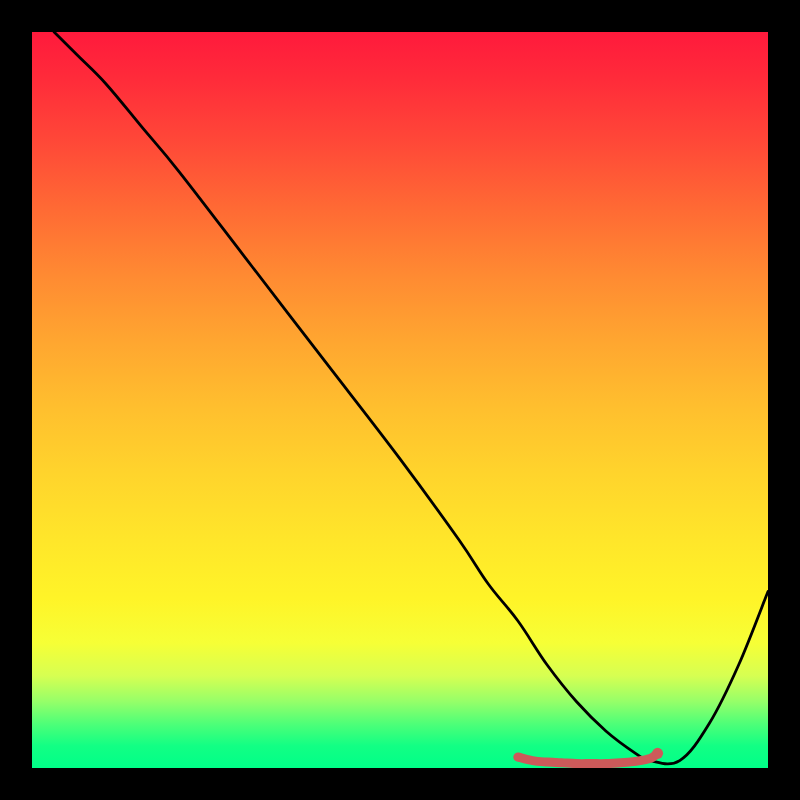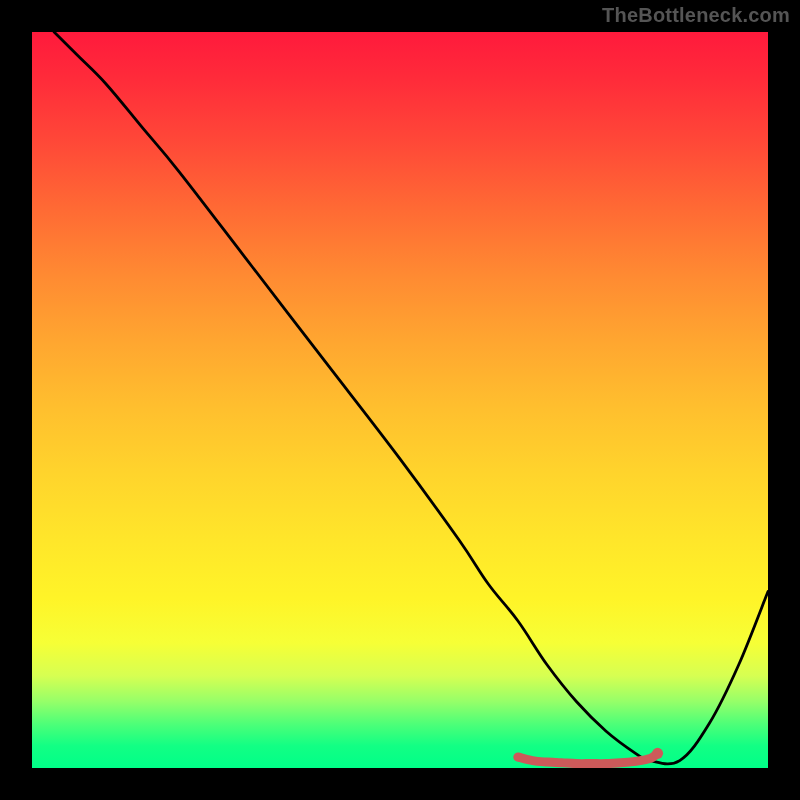--- a/index.html
+++ b/index.html
@@ -61,21 +61,20 @@
     position: absolute;
     left: 0; top: 0;
     width: 736px;
     height: 736px;
   }
 </style>
 </head>
 <body>
 
 <div class="outer">
-  <div class="watermark">TheBottleneck.com</div>
 
   <div class="plot">
     <div class="gradient"></div>
 
     <svg class="curve" viewBox="0 0 736 736" preserveAspectRatio="none">
       <path fill="none" stroke="#000" stroke-width="2.8" stroke-linecap="round" stroke-linejoin="round" d="M 22.1 0.0 C 26.1 4.0, 34.9 12.8, 44.2 22.1 C 53.4 31.4, 61.7 38.3, 73.6 51.5 C 85.5 64.8, 97.2 79.8, 110.4 95.7 C 123.6 111.6, 127.3 114.7, 147.2 139.8 C 167.1 165.0, 194.3 201.1, 220.8 235.5 C 247.3 270.0, 267.9 296.8, 294.4 331.2 C 320.9 365.6, 344.2 395.1, 368.0 426.9 C 391.8 458.7, 411.0 485.3, 426.9 507.8 C 442.8 530.4, 445.7 537.4, 456.3 552.0 C 466.9 566.6, 475.2 574.2, 485.8 588.8 C 496.4 603.4, 504.6 618.4, 515.2 633.0 C 525.8 647.5, 534.0 657.8, 544.6 669.8 C 555.2 681.7, 563.5 689.9, 574.1 699.2 C 584.7 708.5, 595.6 716.0, 603.5 721.3 C 611.5 726.6, 610.3 727.3, 618.2 728.6 C 626.2 730.0, 637.1 735.3, 647.7 728.6 C 658.3 722.0, 666.5 709.1, 677.1 691.8 C 687.7 674.6, 696.0 656.8, 706.6 633.0 C 717.2 609.1, 730.7 572.6, 736.0 559.4"></path>
       <path fill="none" stroke="#cc5a5a" stroke-width="9" stroke-linecap="round" stroke-linejoin="round" d="M 485.8 725.0 C 488.4 725.6, 495.2 727.7, 500.5 728.6 C 505.8 729.6, 509.9 729.7, 515.2 730.1 C 520.5 730.5, 524.6 730.6, 529.9 730.8 C 535.2 731.1, 539.3 731.5, 544.6 731.6 C 549.9 731.7, 554.1 731.6, 559.4 731.6 C 564.7 731.6, 568.8 731.7, 574.1 731.6 C 579.4 731.5, 583.5 731.2, 588.8 730.8 C 594.1 730.5, 598.2 730.2, 603.5 729.4 C 608.8 728.6, 614.3 727.9, 618.2 726.4 C 622.2 725.0, 624.3 722.2, 625.6 721.3"></path>
       <circle r="5.5" fill="#cc5a5a" cx="625.6" cy="721.3"></circle>
     </svg>
   </div>

